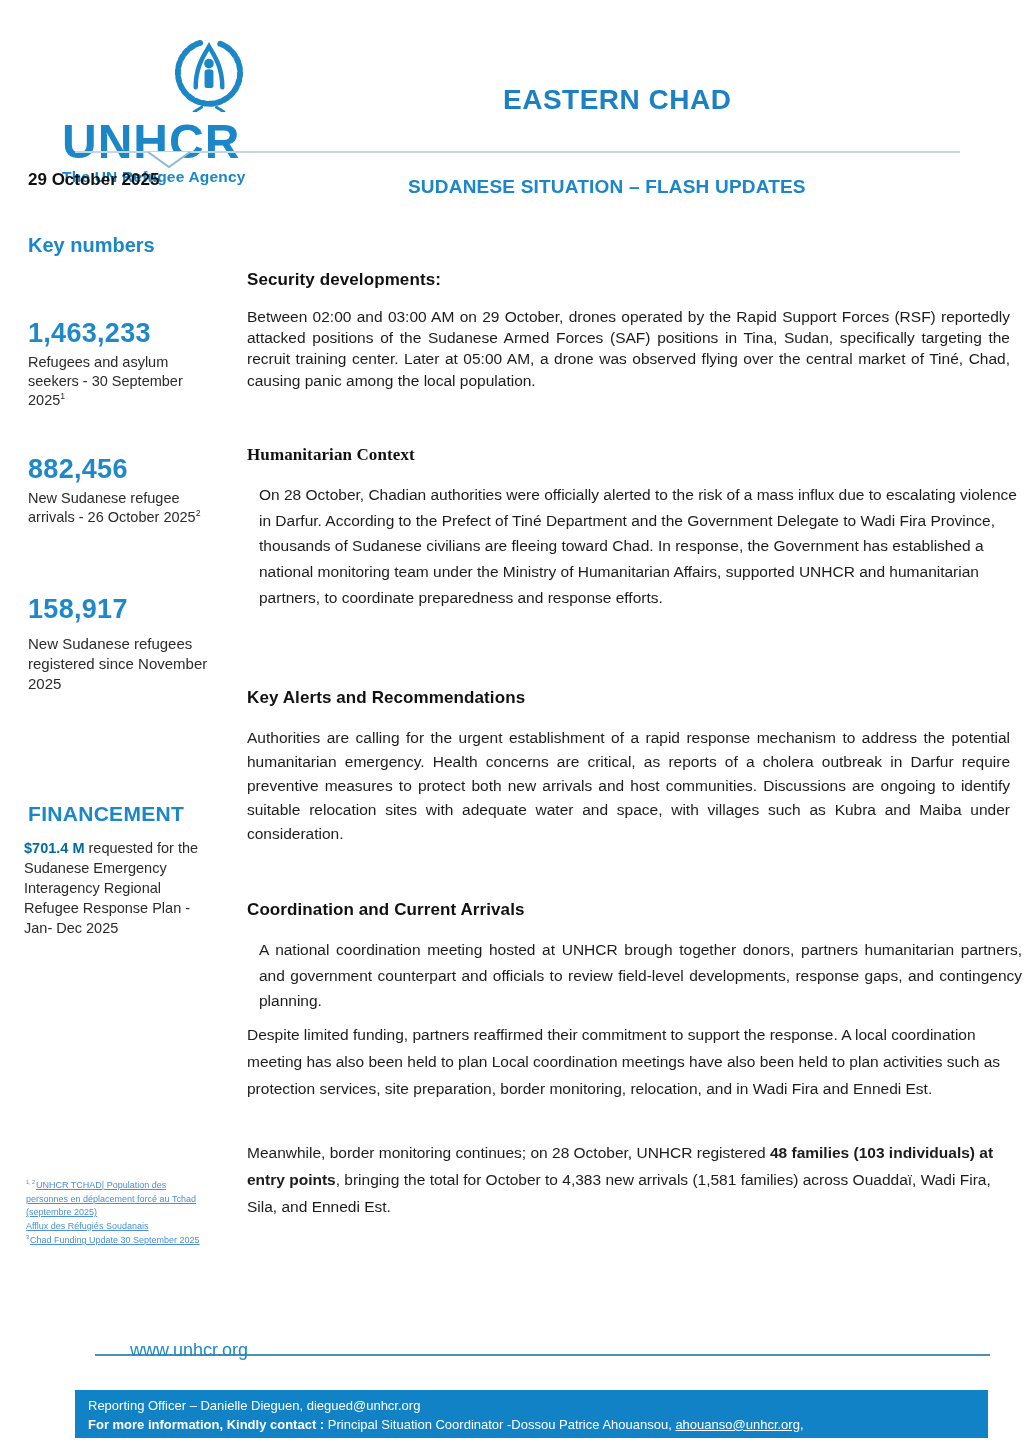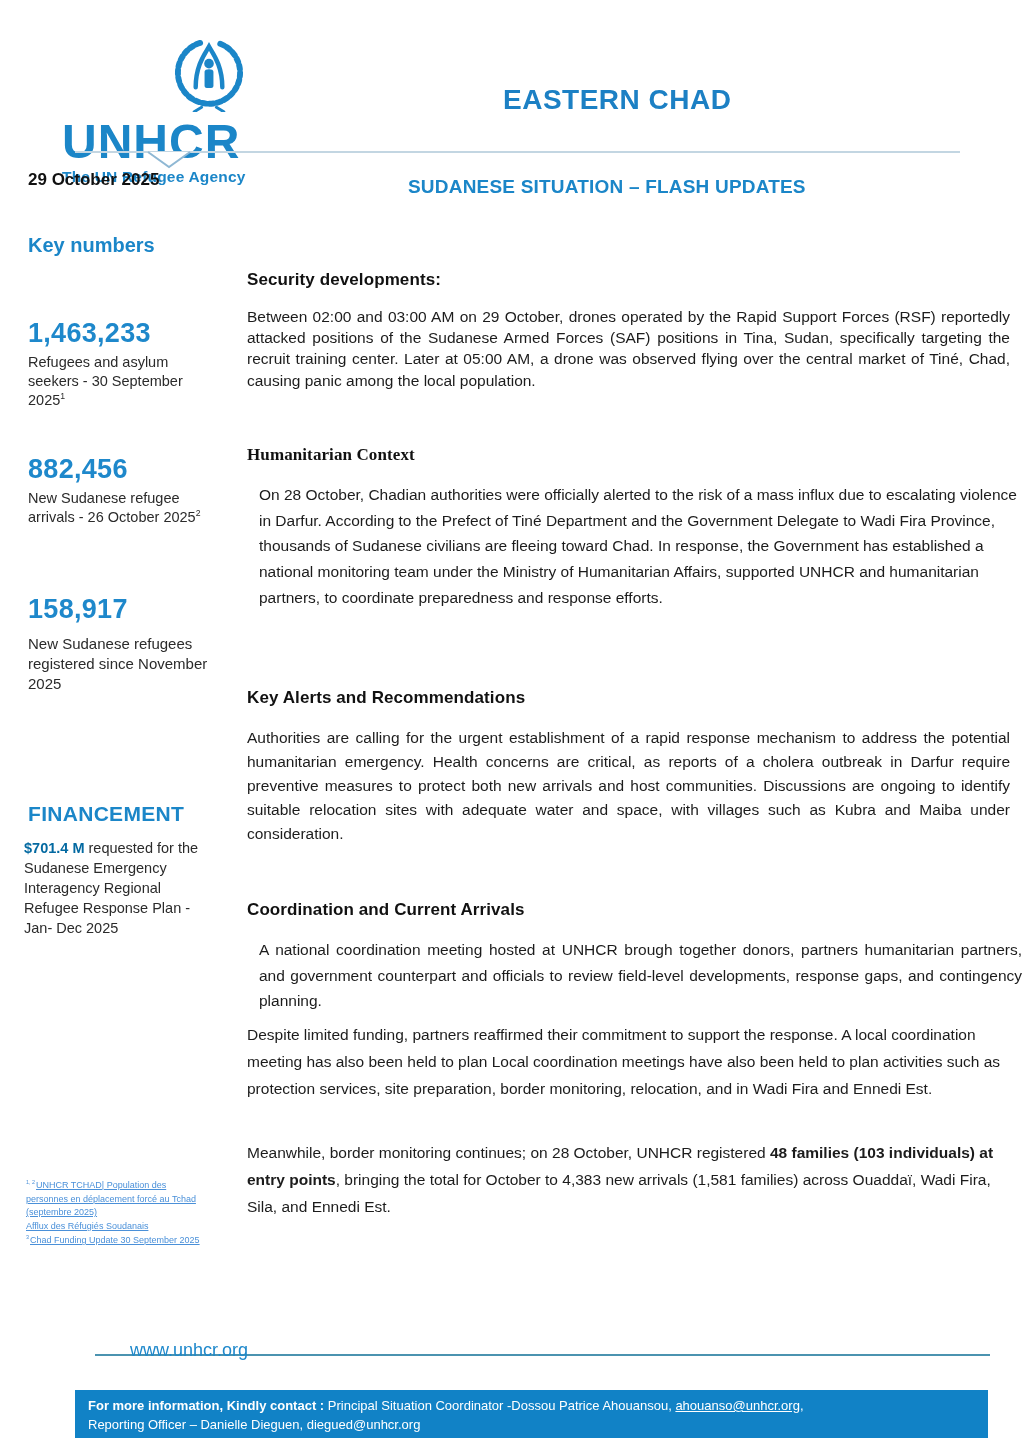--- a/index.html
+++ b/index.html
@@ -195,20 +195,20 @@
       <span>Meanwhile, border monitoring continues; on 28 October, UNHCR registered </span><span class="bold-run">48 families (103 individuals) at entry points</span><span>, bringing the total for October to 4,383 new arrivals (1,581 families) across Ouaddaï, Wadi Fira, Sila, and Ennedi Est.</span>
     </div>
 
   </div>
 
   <div class="footer-rule"></div>
   <a class="footer-site">www.unhcr.org</a>
 
   <div class="footer-bar">
     <div>
+      <span>Reporting Officer – Danielle Dieguen, </span><a class="plain-mail">diegued@unhcr.org</a>
+    </div>
+    <div>
       <span class="lead">For more information, Kindly contact :</span><span> Principal Situation Coordinator -Dossou Patrice Ahouansou, </span><a>ahouanso@unhcr.org</a><span>,</span>
     </div>
-    <div>
-      <span>Reporting Officer – Danielle Dieguen, </span><a class="plain-mail">diegued@unhcr.org</a>
-    </div>
   </div>
 
 </div>
 
 </body></html>

